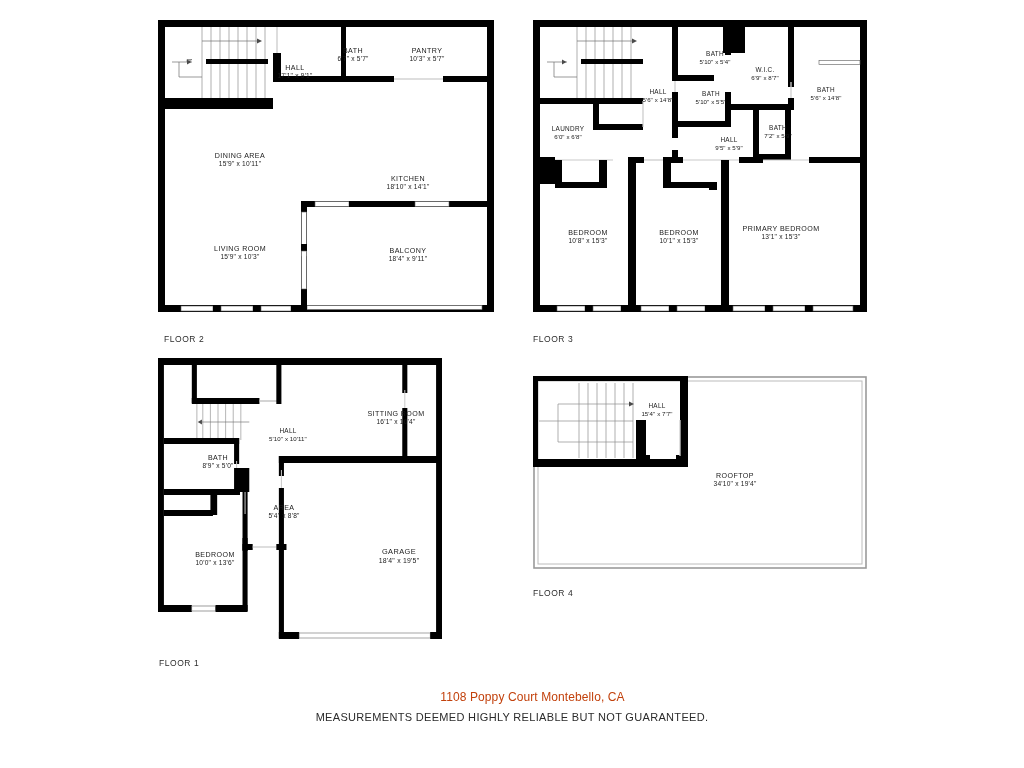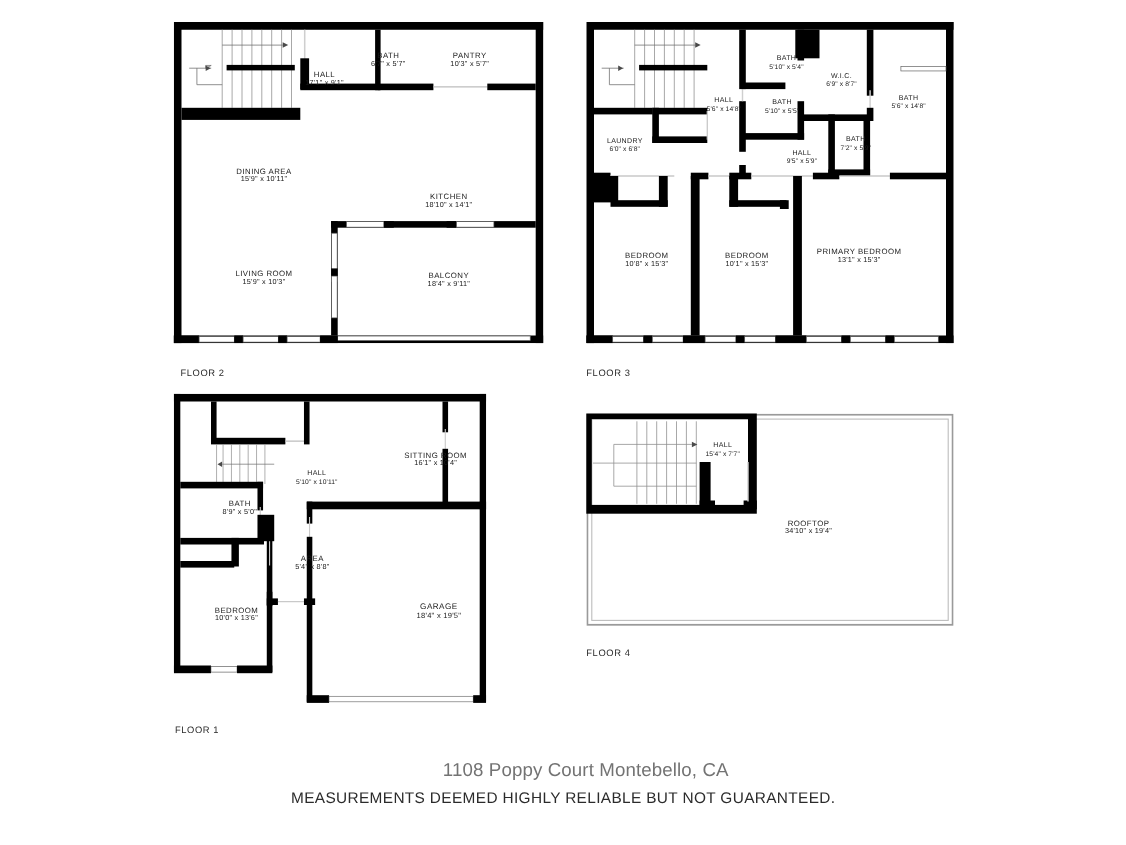--- a/index.html
+++ b/index.html
@@ -61,28 +61,28 @@
   .room.sm .rname  { font-size: 6.4px; letter-spacing: 0.3px; }
   .room.sm .rdim   { font-size: 6.1px; letter-spacing: 0.1px; }
   
   .footer {
     position: absolute;
     left: 0;
     right: 0;
     text-align: center;
   }
   .addr {
-    font-size: 17px;
-    color: #737373;
+    font-size: 12px;
+    color: #c2410c;
     letter-spacing: 0.1px;
     margin-left: 41px;
   }
   .disclaimer {
     margin-top: 7px;
-    font-size: 14px;
+    font-size: 11px;
     letter-spacing: 0.32px;
     color: #2b2b2b;
   }
 </style>
 </head>
 <body>
 
 <div class="sheet">
 
   <div class="plan" style="left:158px; top:20px; width:336px; height:292px;">

